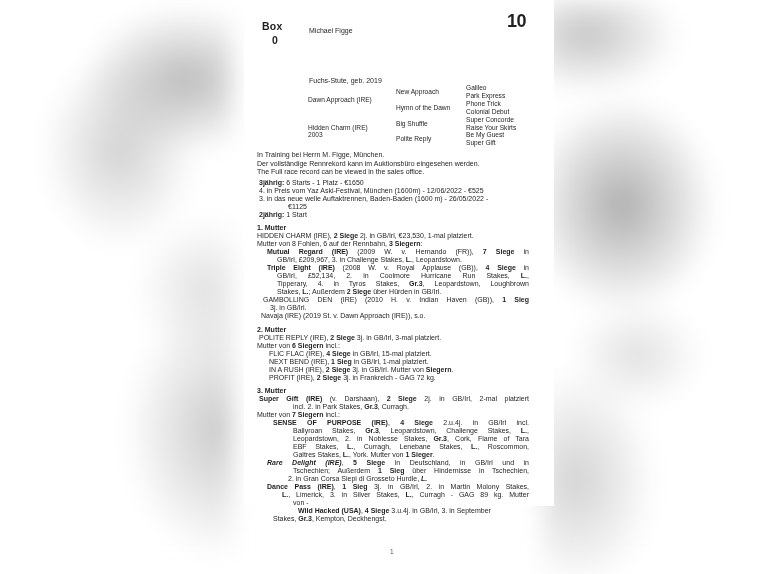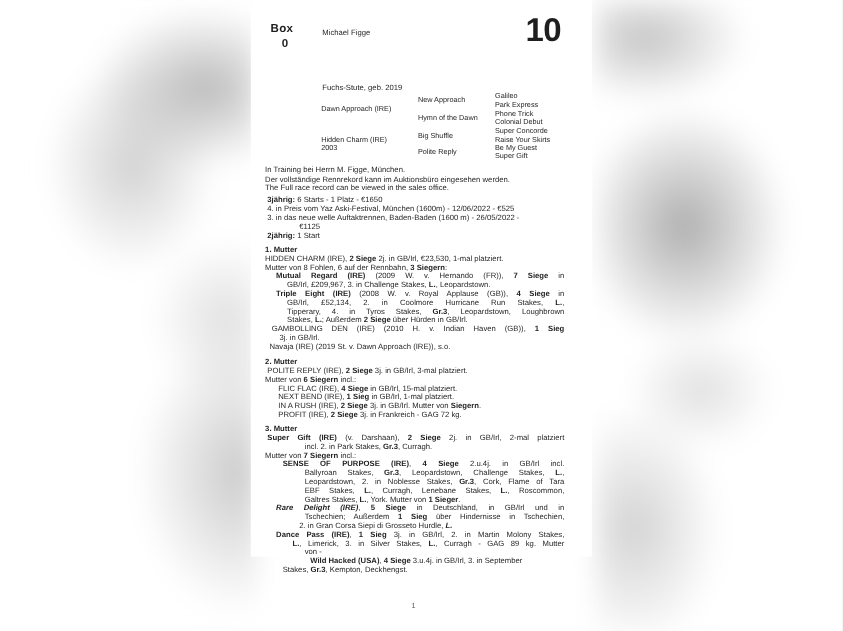--- a/index.html
+++ b/index.html
@@ -11,26 +11,26 @@
     radial-gradient(120px 150px at 120px 150px, rgba(190,190,190,.7) 0%, rgba(190,190,190,0) 65%),
     radial-gradient(140px 190px at 220px 430px, rgba(185,185,185,.75) 0%, rgba(185,185,185,0) 68%),
     radial-gradient(110px 120px at 205px 290px, rgba(205,205,205,.6) 0%, rgba(205,205,205,0) 62%),
     #ffffff;}
   .bg-right{left:542px;width:224px;background:
     radial-gradient(140px 160px at 80px 205px, rgba(165,165,165,.9) 0%, rgba(165,165,165,0) 68%),
     radial-gradient(150px 95px at 45px 35px, rgba(182,182,182,.8) 0%, rgba(182,182,182,0) 62%),
     radial-gradient(120px 170px at 35px 480px, rgba(192,192,192,.7) 0%, rgba(192,192,192,0) 66%),
     radial-gradient(110px 90px at 95px 355px, rgba(204,204,204,.6) 0%, rgba(204,204,204,0) 60%),
     #ffffff;}
-  .page{position:absolute;left:228px;top:0;width:310px;height:506px;background:#ffffff;}
+  .page{position:absolute;left:244px;top:0;width:310px;height:506px;background:#ffffff;}
 
   .box{position:absolute;left:18px;top:20px;font-size:10.5px;font-weight:bold;letter-spacing:.2px;}
   .boxnum{position:absolute;left:18px;top:34px;width:26px;text-align:center;font-size:10.5px;font-weight:bold;}
   .consignor{position:absolute;left:65px;top:27px;font-size:7px;}
-  .lot{position:absolute;right:28px;top:11px;font-size:30px;font-weight:bold;letter-spacing:-.5px;}
+  .lot{position:absolute;right:28px;top:11px;font-size:18px;font-weight:bold;letter-spacing:-.5px;}
   .title{position:absolute;left:64px;top:53px;font-size:17px;font-weight:bold;letter-spacing:-.2px;}
   .subtitle{position:absolute;left:65px;top:77px;font-size:7px;}
 
   .pedigree{position:absolute;left:64px;top:84px;width:234px;display:grid;
             grid-template-columns:88px 70px 76px;grid-auto-rows:7.9px;
             font-size:6.6px;line-height:7.7px;}
   .pedigree .cell{display:flex;flex-direction:column;justify-content:center;white-space:nowrap;}
 
   .training{position:absolute;left:13px;top:151px;font-size:7px;}
 

